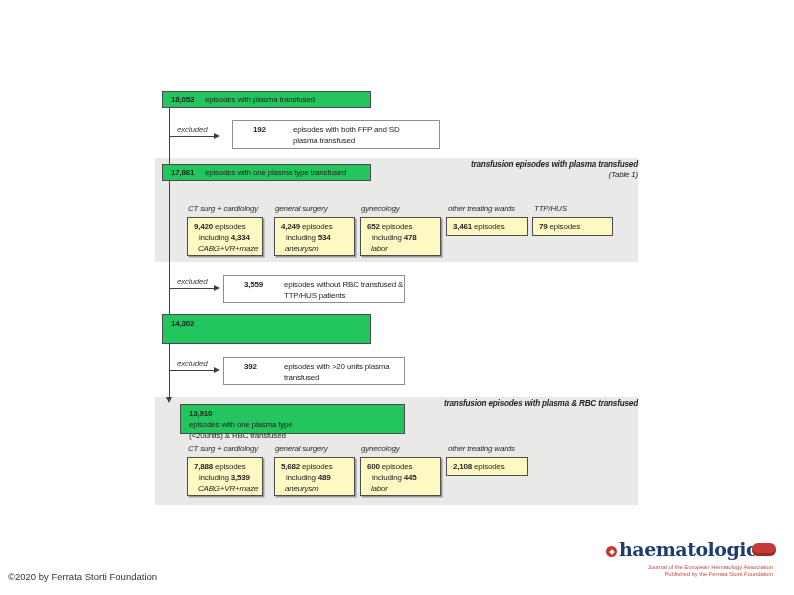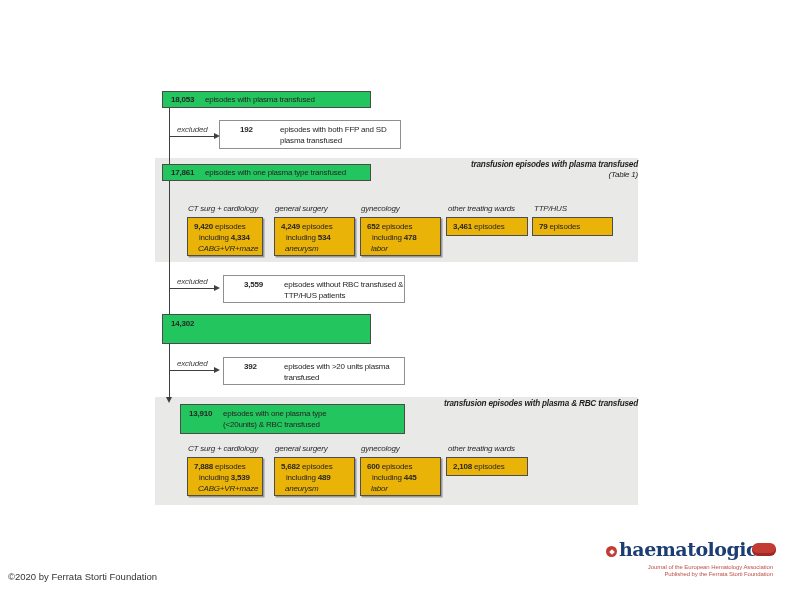--- a/index.html
+++ b/index.html
@@ -18,37 +18,37 @@
   .rhead { position:absolute; width:0; height:0;
            border-top:3.5px solid transparent; border-bottom:3.5px solid transparent;
            border-left:6px solid #3f3f3f; }
   .dhead { position:absolute; width:0; height:0;
            border-left:3.5px solid transparent; border-right:3.5px solid transparent;
            border-top:6px solid #3f3f3f; }
 
   .stepbox { position:absolute; background:#22c55e; border:1px solid #4a4a4a;
              box-sizing:border-box; display:flex; }
   .stepbox.single { align-items:center; padding-left:8px; white-space:nowrap; }
-  .stepbox.double { align-items:flex-start; padding:3px 0 0 8px; }
+  .stepbox.double { align-items:flex-start; padding:3px 0 0 8px;flex-direction:column; }
   .stepbox .num { font-weight:bold; width:34px; flex:0 0 auto; }
   .stepbox.double .txt { width:118px; }
 
   .exclbox { position:absolute; background:#fff; border:1px solid #8f8f8f;
              box-sizing:border-box; display:flex; padding:3px 0 0 20px; }
   .exclbox .num { font-weight:bold; width:40px; flex:0 0 auto; }
   .exclbox .txt { width:128px; }
 
   .excl-label { position:absolute; font-style:italic; color:#3f3f3f; }
 
   .sidelabel { position:absolute; text-align:right; font-style:italic; color:#1f1f1f; }
   .sidelabel .sl1 { font-weight:bold; font-size:8.2px; line-height:11px; }
   .sidelabel .sl2 { font-size:8px; line-height:10px; }
 
   .catlabel { position:absolute; font-style:italic; white-space:nowrap; color:#2a2a2a; }
-  .catbox { position:absolute; background:#eab308; border:1px solid #4d4d4d;
+  .catbox { position:absolute; background:#fef9c3; border:1px solid #4d4d4d;
             box-sizing:border-box; padding:3px 0 10px 6px; white-space:nowrap; }
   .catbox.tall { box-shadow:1.5px 1.5px 0 #9a9a9a; }
   .catbox .cl2 { margin-left:5px; }
   .catbox .cl3 { margin-left:4px; font-style:italic; }
 
   
   .citation { position:absolute; left:147px; top:516px; width:350px;
               font-weight:bold; font-size:11px; line-height:14px; color:#000; }
   .copyright { position:absolute; left:8px; top:571px; font-size:9.5px; color:#333; }
 
@@ -81,21 +81,21 @@
     <div class="dhead" style="left:166px;top:397px"></div>
 
     <div class="stepbox single" style="left:162px;top:91px;width:209px;height:17px">
       <span class="num">18,053</span>
         <span class="txt">episodes with plasma transfused</span>
     </div>
 
     <div class="excl-label" style="left:177px;top:124px">excluded</div>
     <div class="hline" style="left:170px;top:136px;width:45px"></div>
     <div class="rhead" style="left:214px;top:133px"></div>
-    <div class="exclbox" style="left:219px;top:120px;width:182px;height:29px">
+    <div class="exclbox" style="left:232px;top:120px;width:208px;height:29px">
       <span class="num">192</span>
         <span class="txt">episodes with both FFP and SD plasma transfused</span>
     </div>
 
     <div class="stepbox single" style="left:162px;top:164px;width:209px;height:17px">
       <span class="num">17,861</span>
         <span class="txt">episodes with one plasma type transfused</span>
     </div>
 
     <div class="sidelabel" style="left:388px;top:159px;width:250px">

